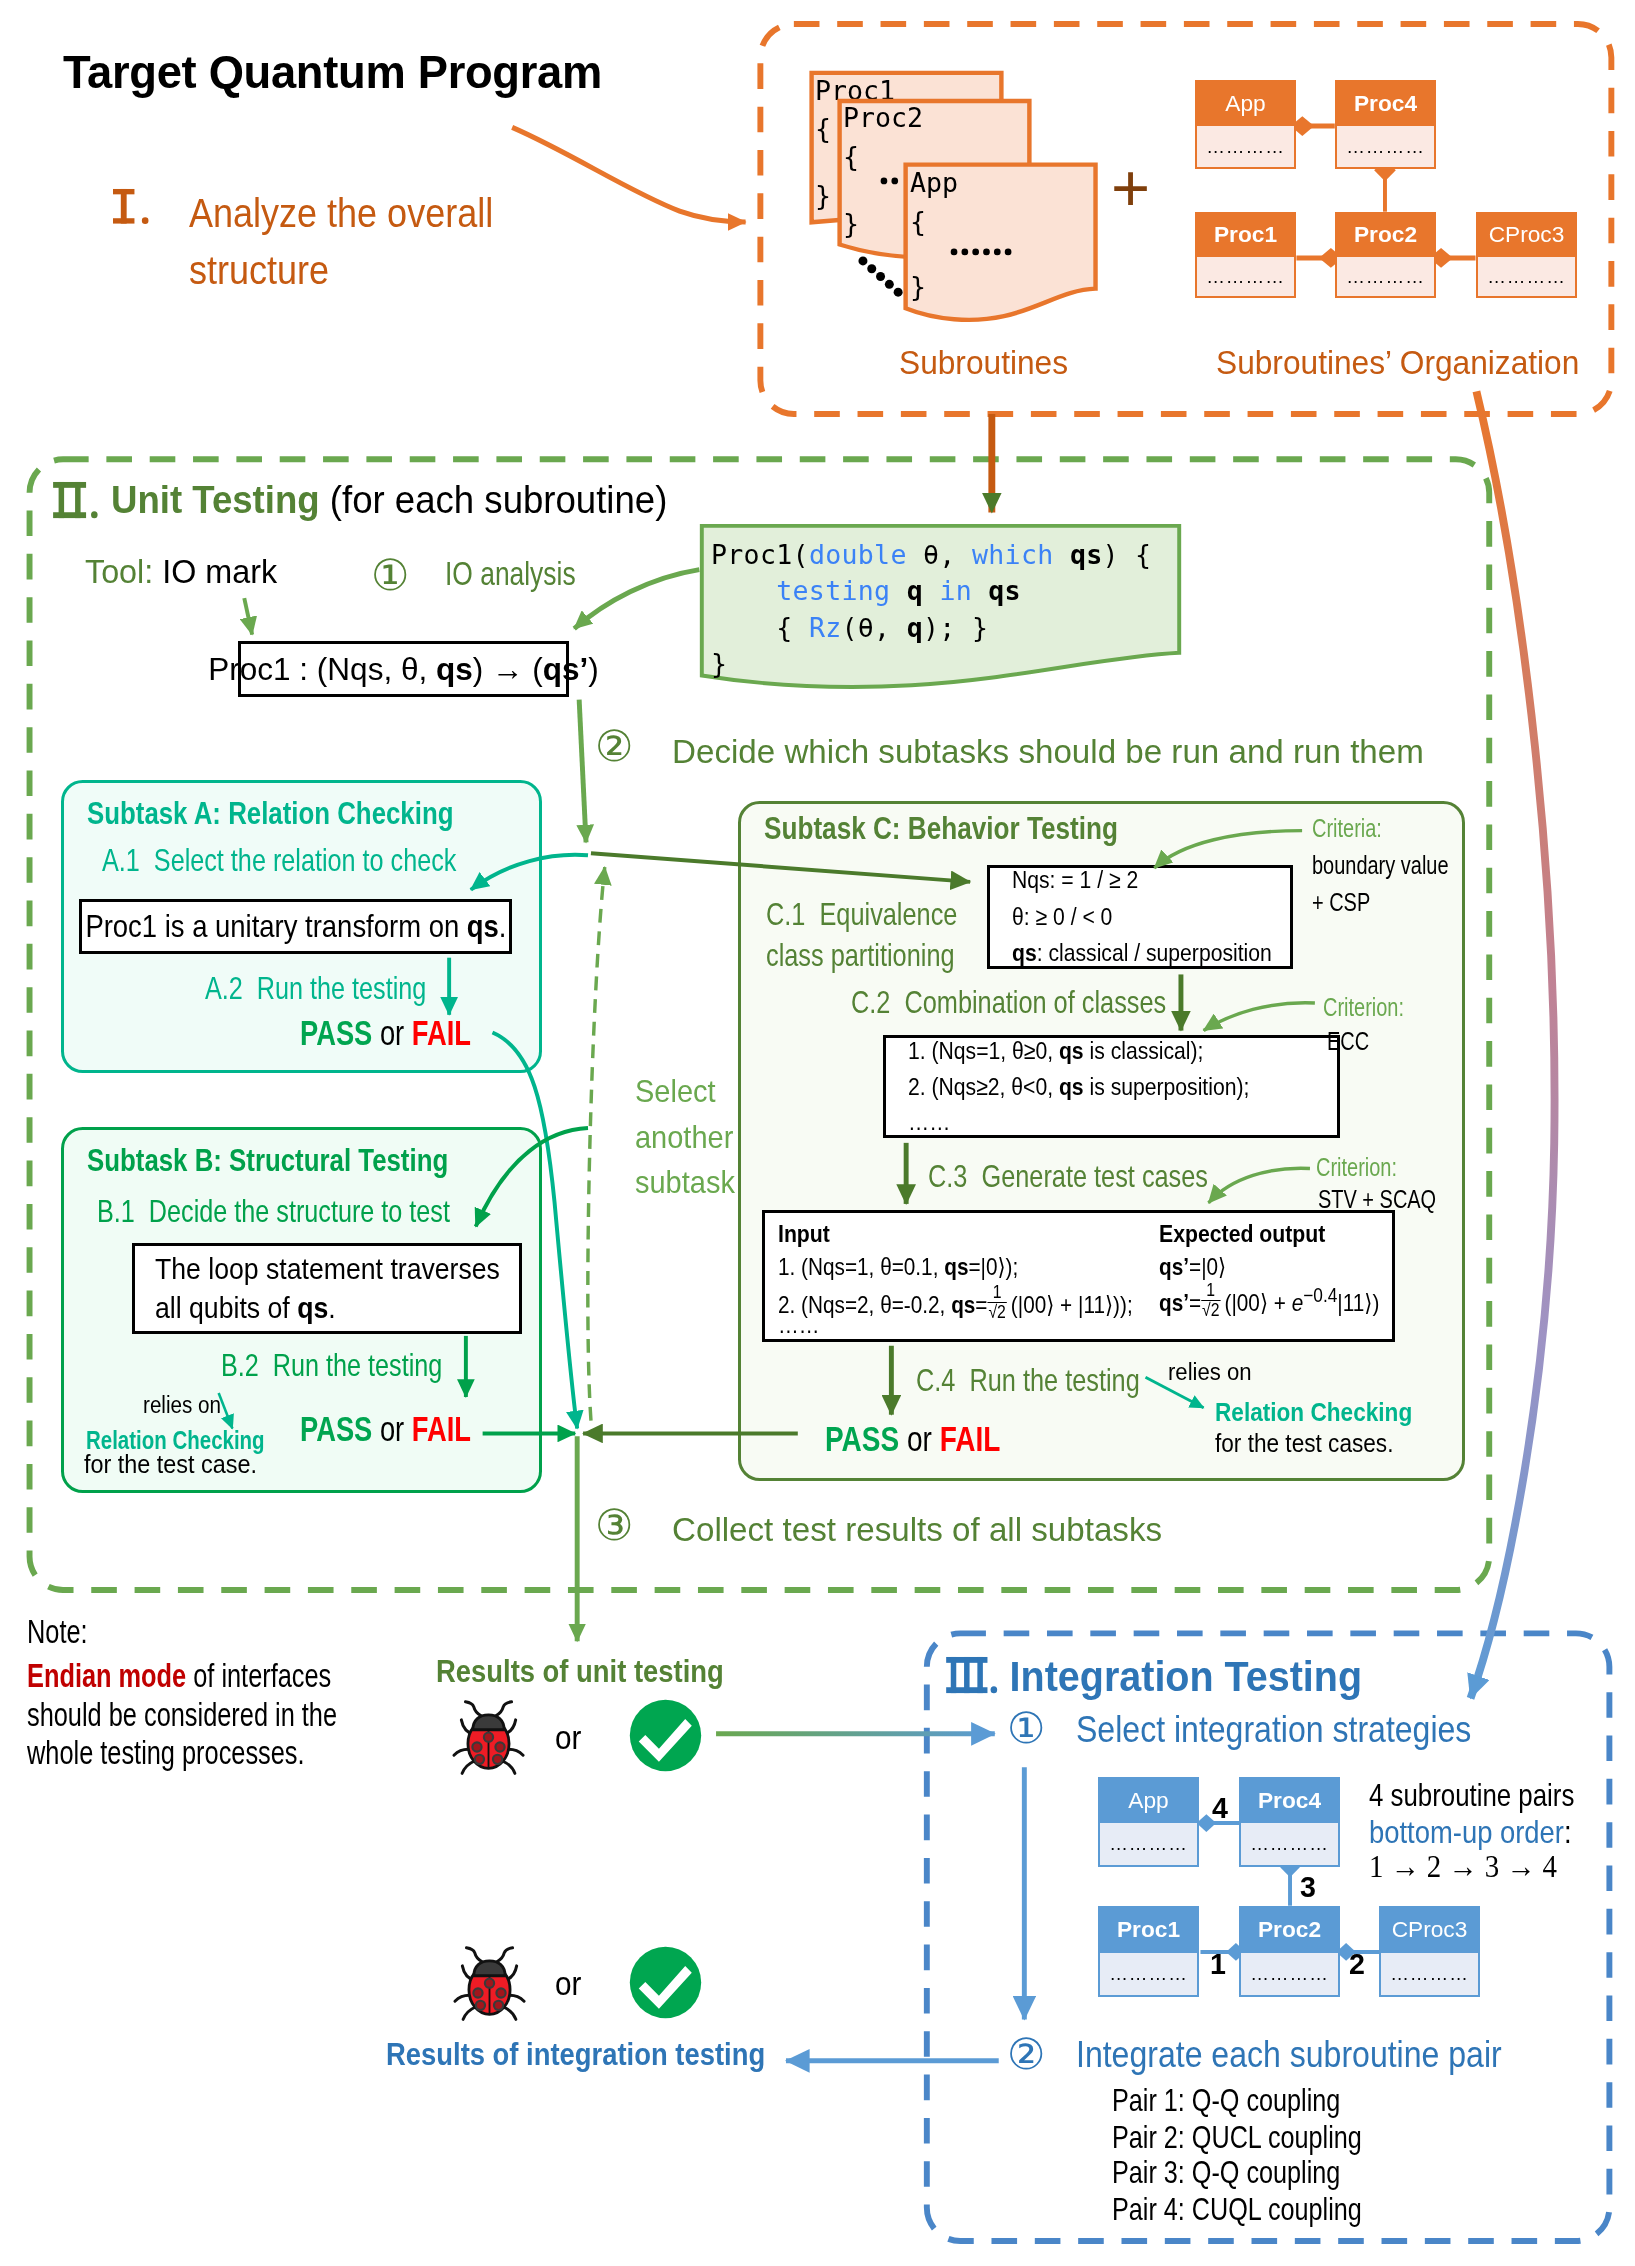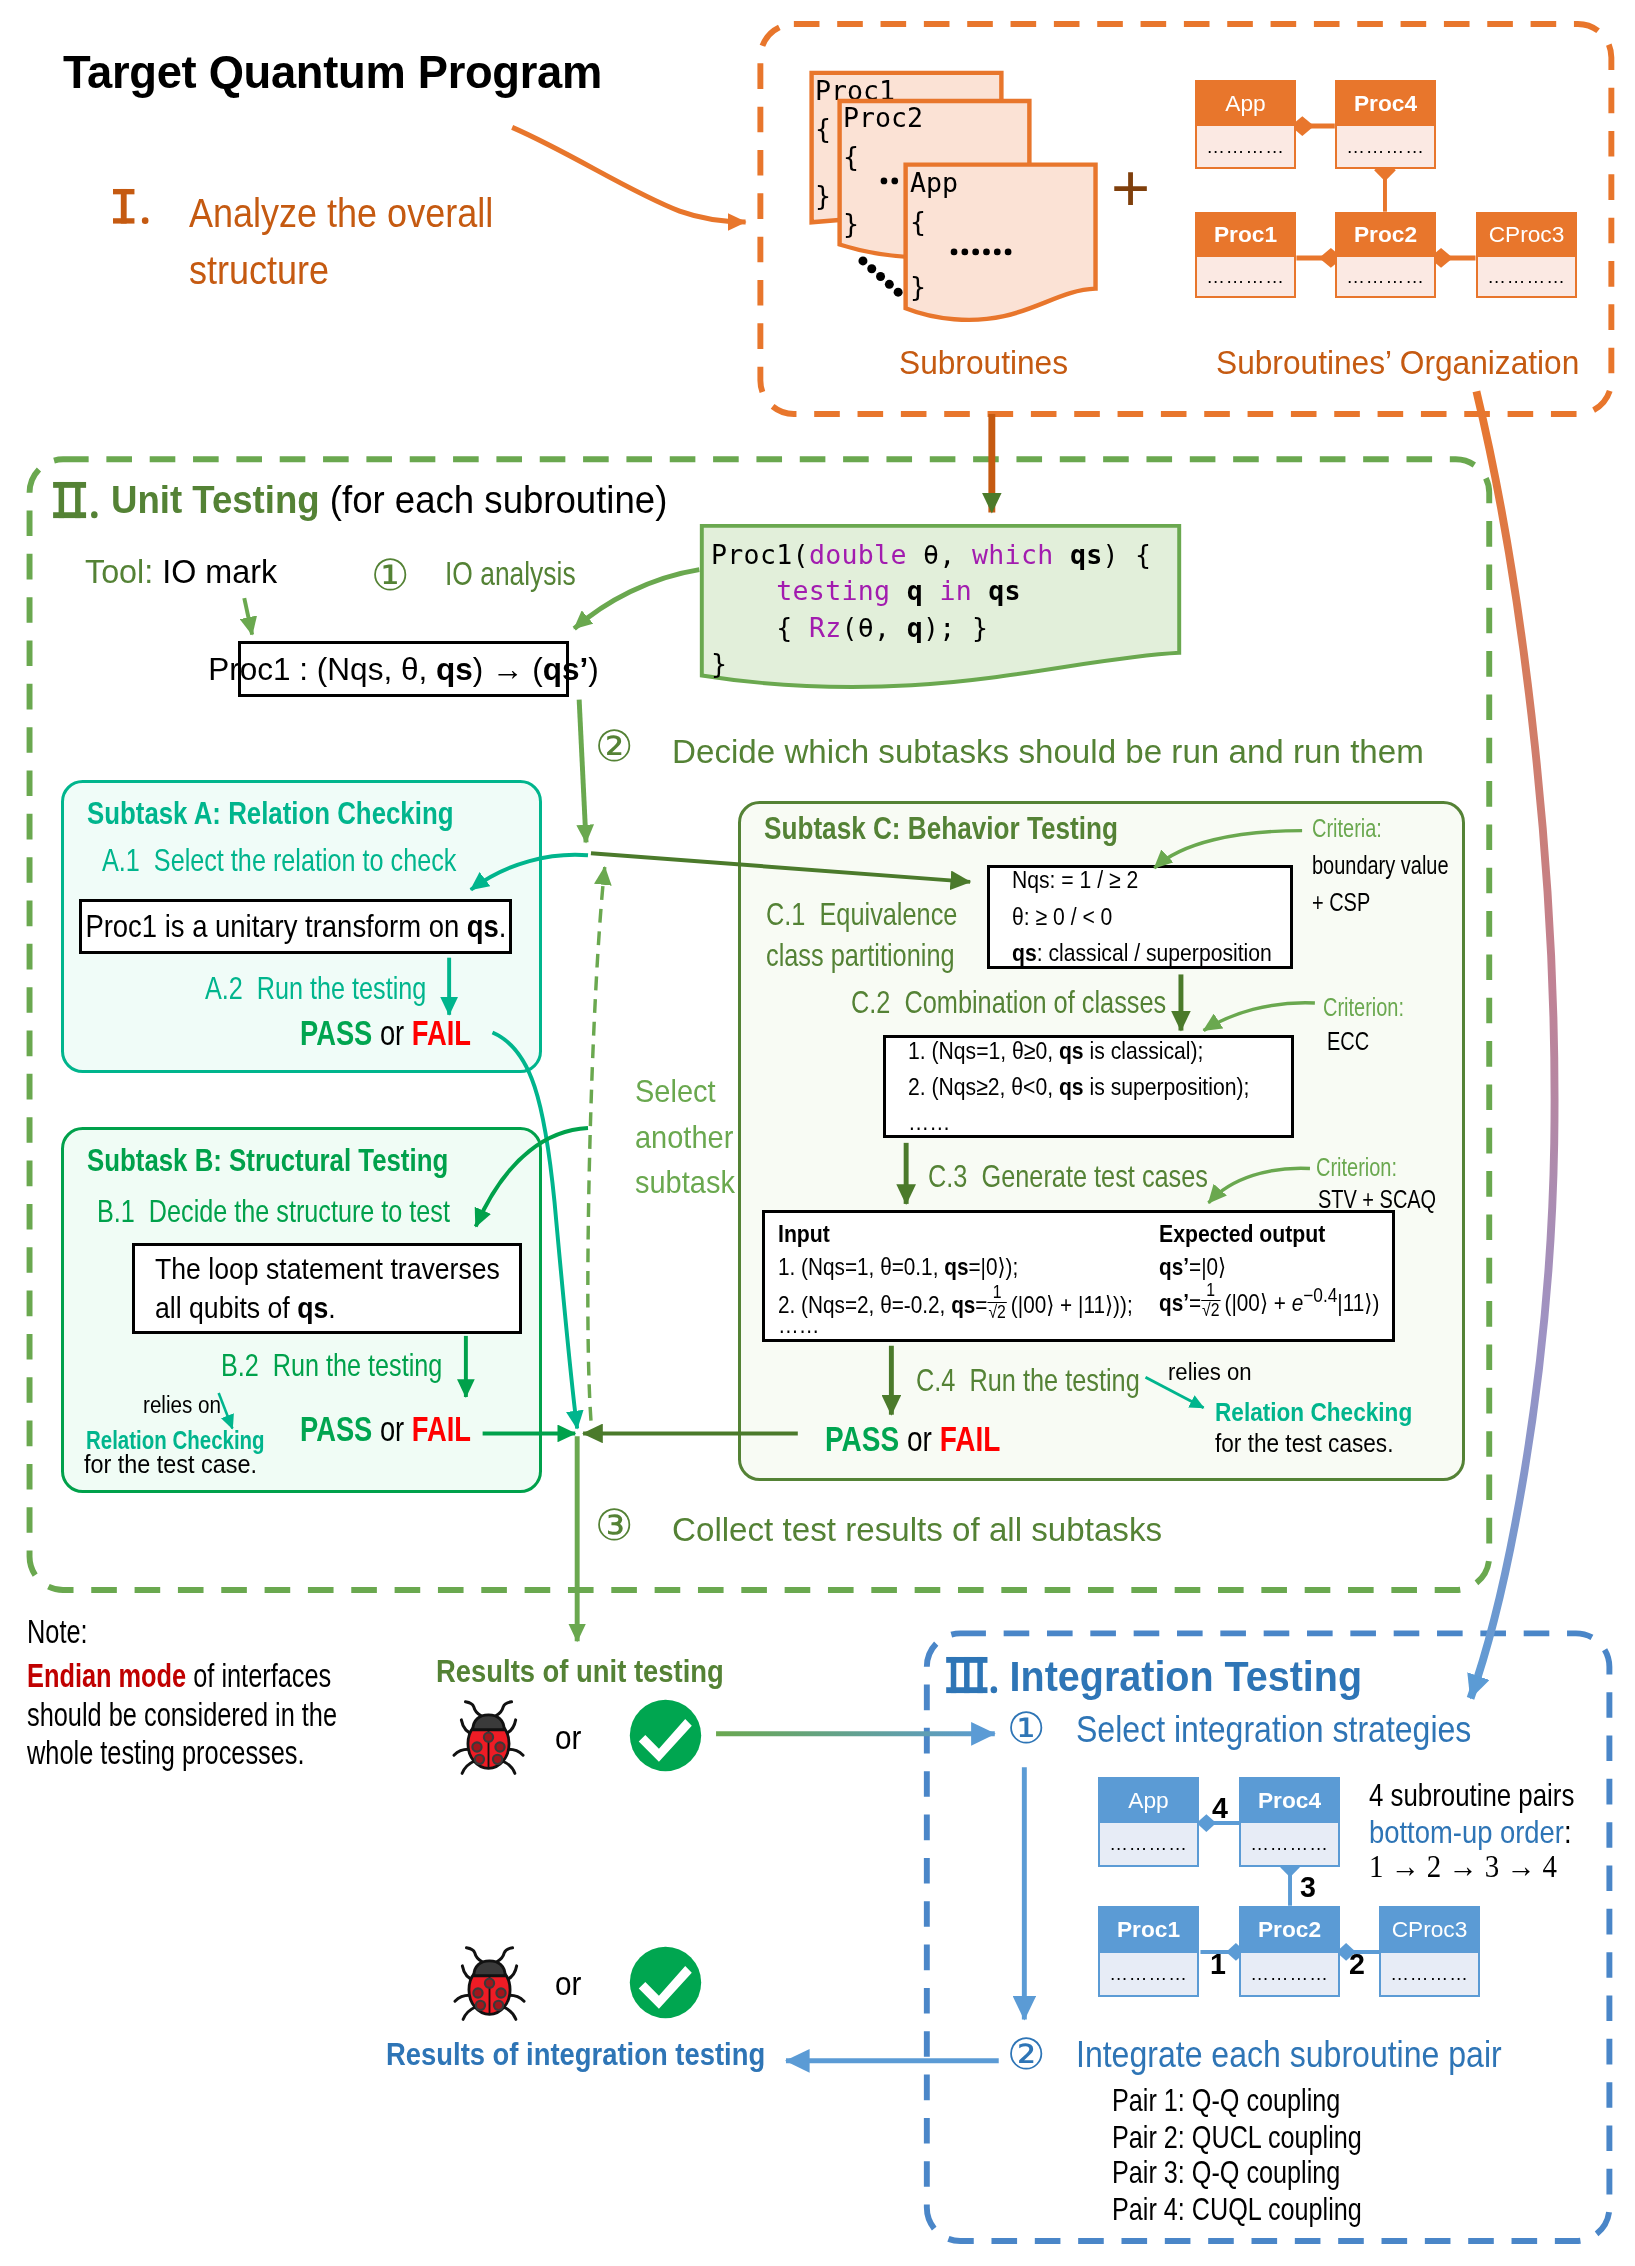--- a/index.html
+++ b/index.html
@@ -26,21 +26,21 @@
 
   
   #p2-head{left:53px;top:478px;font-size:39px;white-space:pre;transform:scaleX(0.938);transform-origin:left top;}
   #p2-head .num{font-family:"Liberation Serif",serif;color:#548235;}
   #p2-head .bld{font-weight:bold;color:#548235;}
   #p2-head .rst{color:#000;}
   .green-t{color:#548235;}
   .circ{display:inline-block;color:#548235;font-size:43px;line-height:1;
         font-family:"DejaVu Sans",sans-serif;}
   .codebox{position:absolute;font-family:"DejaVu Sans Mono",monospace;font-size:26.6px;white-space:pre;line-height:1.32;letter-spacing:0.3px;}
-  .kw{color:#a21caf;}
+  .kw{color:#3b82f6;}
   .bd2{font-weight:bold;}
 
   .subbox{position:absolute;box-sizing:border-box;border-radius:21.7px;}
   .subA{border:3px solid #00B58D;background:#F0FCF8;}
   .subB{border:3px solid #00A14B;background:#F0FCF5;}
   .subC{border:3px solid #548235;background:#F8FBF4;}
   .pf{font-weight:bold;}
   .pf .p{color:#00A550;} .pf .f{color:#FF0000;}
 
   .frac{display:inline-block;vertical-align:-0.42em;text-align:center;font-size:0.76em;line-height:1.03;position:relative;top:-0.16em;}
@@ -257,21 +257,21 @@
 class partitioning</div>
 
 <div class="plainbox" style="left:987px;top:865px;width:306px;height:104px;padding-left:21.7px;">
   <span style="font-size:24.6px;line-height:1.5;display:inline-block;transform:scaleX(0.86);transform-origin:left center;white-space:nowrap;">Nqs:  = 1  /  ≥ 2<br>θ:  ≥ 0  /  &lt; 0<br><b>qs</b>:  classical / superposition</span>
 </div>
 <div class="t" style="left:1312px;top:814px;font-size:25.6px;color:#6AA84F;transform:scaleX(0.78);">Criteria:</div>
 <div class="t" style="left:1312px;top:847px;font-size:25.6px;color:#000;transform:scaleX(0.78);line-height:1.46;">boundary value
 + CSP</div>
 
 <div class="t" style="left:851px;top:985px;font-size:30.5px;color:#548235;transform:scaleX(0.83);">C.2  Combination of classes</div>
-<div class="plainbox" style="left:883px;top:1035px;width:411px;height:103px;padding-left:21.7px;">
+<div class="plainbox" style="left:883px;top:1035px;width:457px;height:103px;padding-left:21.7px;">
   <span style="font-size:24.6px;line-height:1.44;display:inline-block;transform:scaleX(0.86);transform-origin:left center;white-space:nowrap;">1. (Nqs=1, θ≥0, <b>qs</b> is classical);<br>2. (Nqs≥2, θ&lt;0, <b>qs</b> is superposition);<br>……</span>
 </div>
 <div class="t" style="left:1323px;top:993px;font-size:25.6px;color:#6AA84F;transform:scaleX(0.78);">Criterion:</div>
 <div class="t" style="left:1327px;top:1027px;font-size:25.6px;color:#000;transform:scaleX(0.78);">ECC</div>
 
 <div class="t" style="left:928px;top:1159px;font-size:30.5px;color:#548235;transform:scaleX(0.83);">C.3  Generate test cases</div>
 <div class="t" style="left:1316px;top:1153px;font-size:25.6px;color:#6AA84F;transform:scaleX(0.78);">Criterion:</div>
 <div class="t" style="left:1318px;top:1185px;font-size:25.6px;color:#000;transform:scaleX(0.78);">STV + SCAQ</div>
 
 <div class="plainbox" style="left:762px;top:1210px;width:633px;height:132px;align-items:flex-start;padding:0;">

